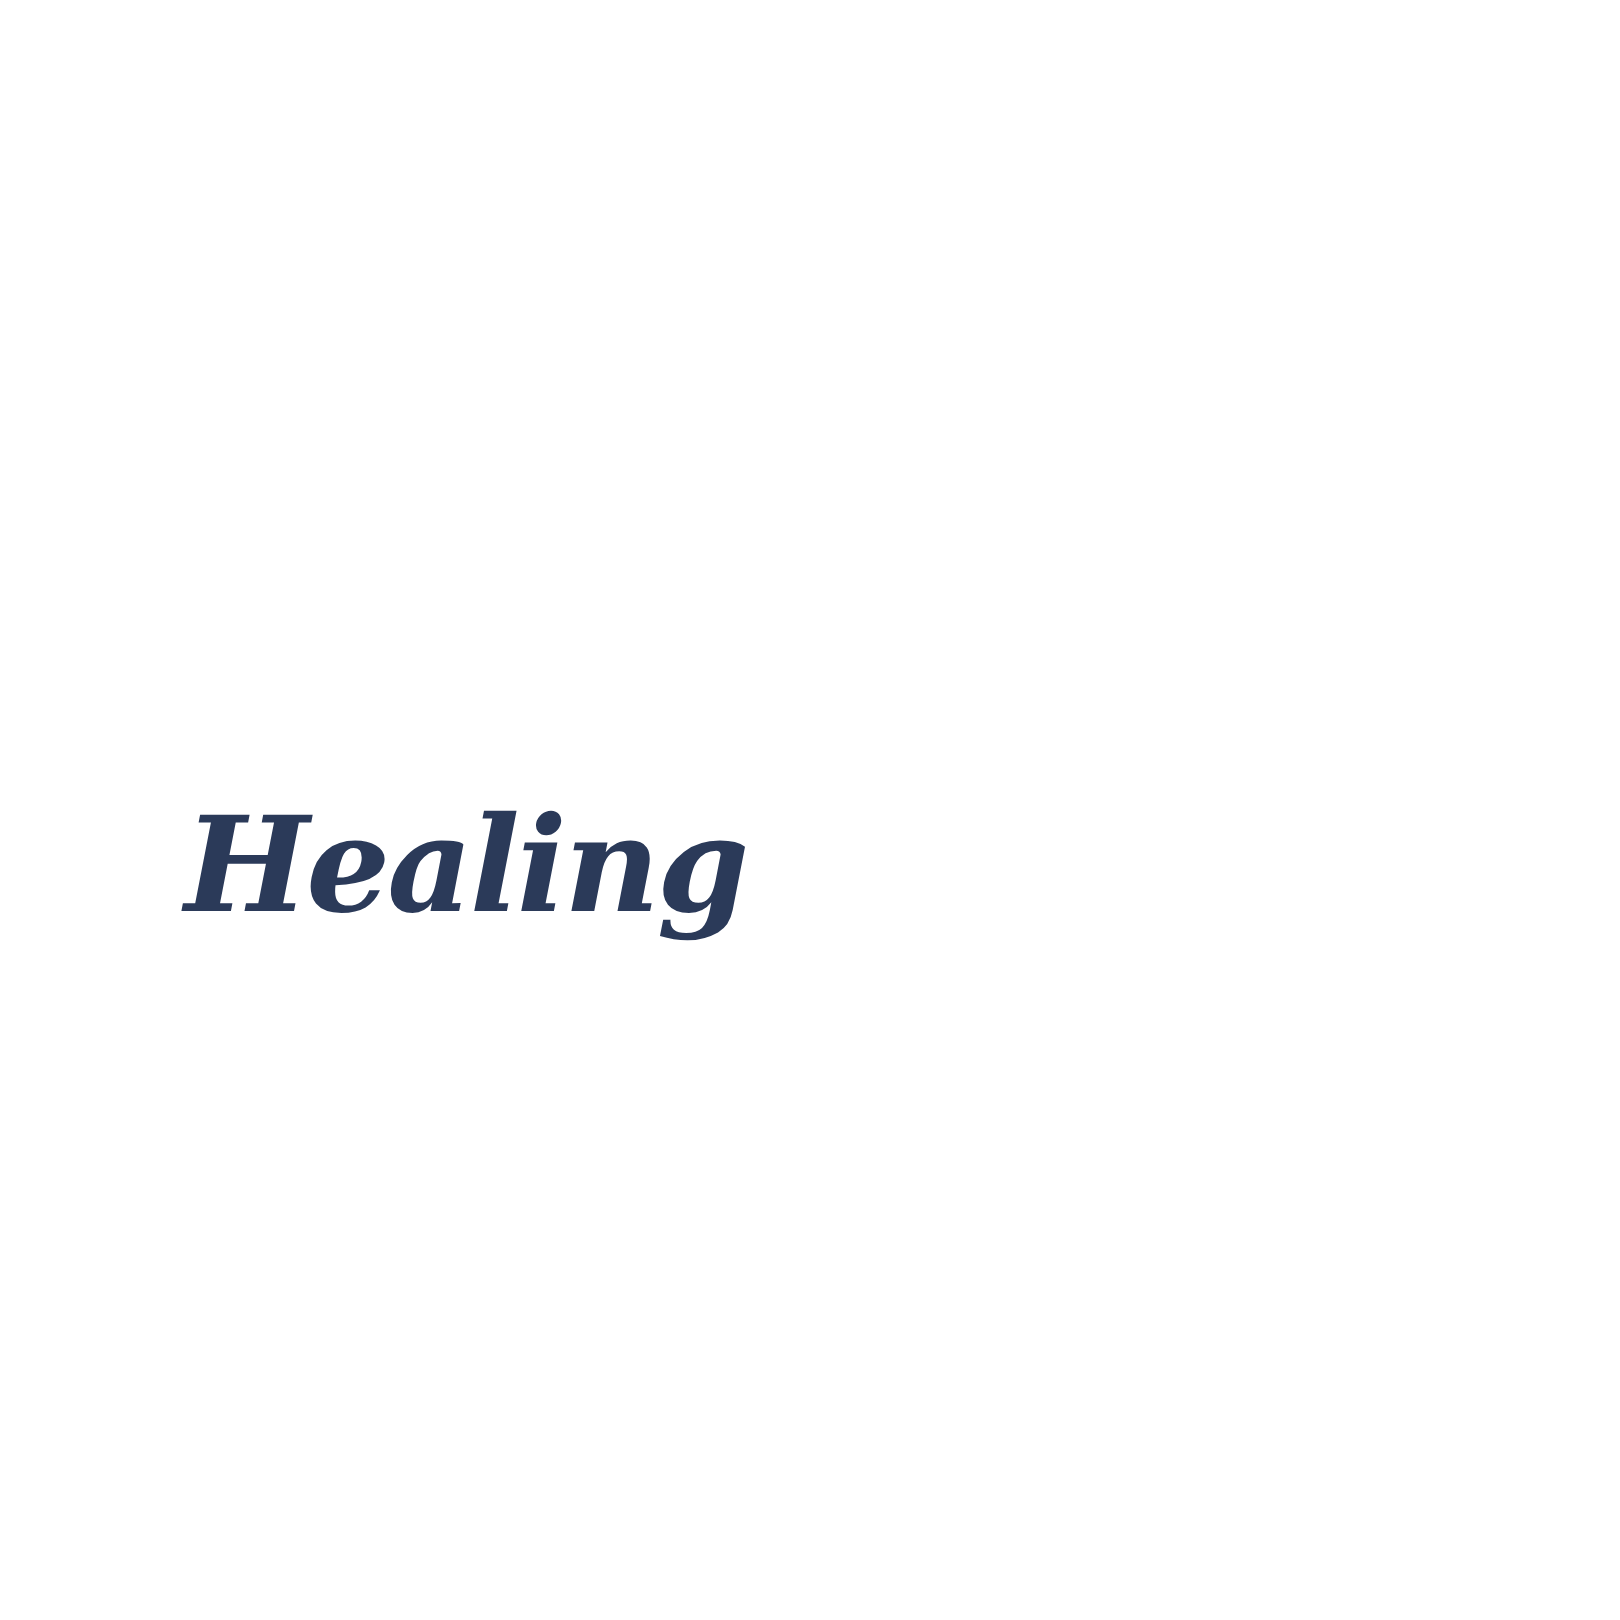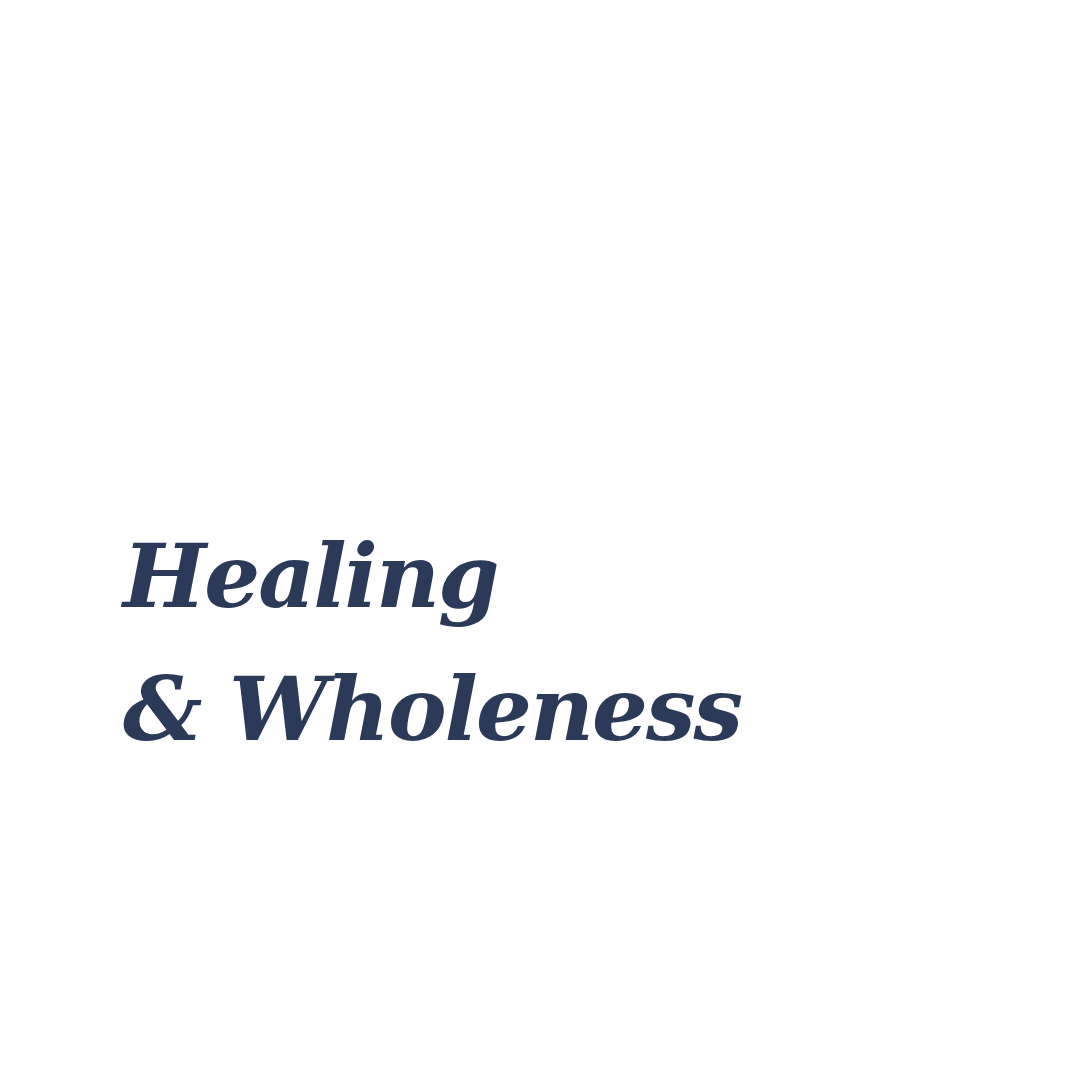--- a/index.html
+++ b/index.html
@@ -50,17 +50,16 @@
     font-weight: 400;
   }
 </style>
 </head>
 <body>
 
 <div class="canvas">
 
   <h1 class="title-block">
     <span class="title-line">Healing</span>
-    <span class="title-line">&amp; Wholeness</span>
   </h1>
 
 
 </div>
 
 </body></html>

